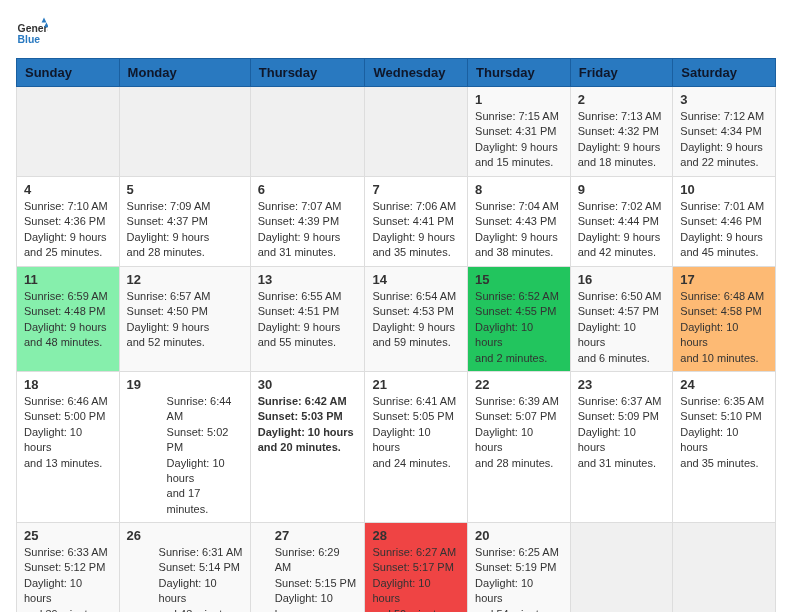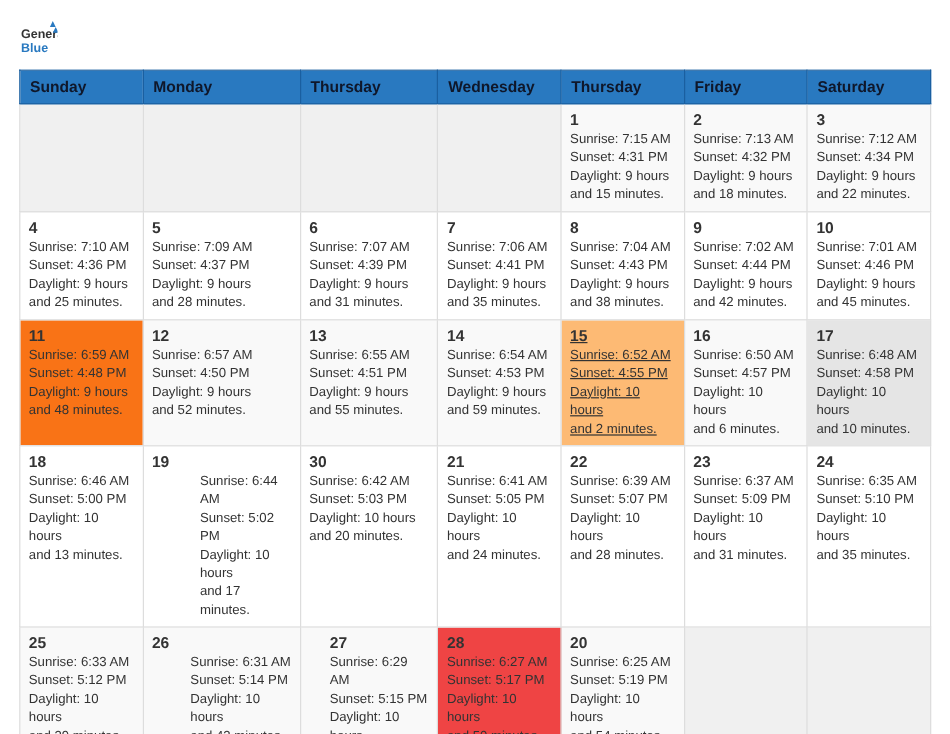--- a/index.html
+++ b/index.html
@@ -200,21 +200,21 @@
         </td>
         <td style="background: rgb(255, 255, 255);">
           <span class="day-number">10</span>
           <div class="day-info" style="white-space: pre-line;">Sunrise: 7:01 AM
 Sunset: 4:46 PM
 Daylight: 9 hours
 and 45 minutes.</div>
         </td>
       </tr>
       <tr class="week-row">
-        <td style="background: #f97316;">
+        <td style="background: #86efac;">
           <span class="day-number">11</span>
           <div class="day-info" style="white-space: pre-line;">Sunrise: 6:59 AM
 Sunset: 4:48 PM
 Daylight: 9 hours
 and 48 minutes.</div>
         </td>
         <td style="background: rgb(249, 249, 249); margin-top: 40px;">
           <span class="day-number">12</span>
           <div class="day-info" style="white-space: pre-line;">Sunrise: 6:57 AM
 Sunset: 4:50 PM
@@ -228,35 +228,35 @@
 Daylight: 9 hours
 and 55 minutes.</div>
         </td>
         <td style="background: rgb(249, 249, 249);">
           <span class="day-number">14</span>
           <div class="day-info" style="white-space: pre-line;">Sunrise: 6:54 AM
 Sunset: 4:53 PM
 Daylight: 9 hours
 and 59 minutes.</div>
         </td>
-        <td style="background: #fdba74; text-decoration: underline;">
+        <td style="background: #22c55e;">
           <span class="day-number">15</span>
           <div class="day-info" style="white-space: pre-line;">Sunrise: 6:52 AM
 Sunset: 4:55 PM
 Daylight: 10 hours
 and 2 minutes.</div>
         </td>
         <td style="background: rgb(249, 249, 249); margin-left: 10px;">
           <span class="day-number">16</span>
           <div class="day-info" style="white-space: pre-line;">Sunrise: 6:50 AM
 Sunset: 4:57 PM
 Daylight: 10 hours
 and 6 minutes.</div>
         </td>
-        <td style="background: #e5e5e5;">
+        <td style="background: #fdba74;">
           <span class="day-number">17</span>
           <div class="day-info" style="white-space: pre-line;">Sunrise: 6:48 AM
 Sunset: 4:58 PM
 Daylight: 10 hours
 and 10 minutes.</div>
         </td>
       </tr>
       <tr class="week-row">
         <td style="background: rgb(255, 255, 255);">
           <span class="day-number">18</span>
@@ -267,21 +267,21 @@
         </td>
         <td style="background: rgb(255, 255, 255);">
           <span class="day-number">19</span>
           <div class="day-info" style="white-space: pre-line; margin-left: 40px;">Sunrise: 6:44 AM
 Sunset: 5:02 PM
 Daylight: 10 hours
 and 17 minutes.</div>
         </td>
         <td style="background: rgb(255, 255, 255);">
           <span class="day-number">30</span>
-          <div class="day-info" style="white-space: pre-line;">Sunrise: 6:42 AM
+          <div class="day-info" style="white-space: pre-line; font-weight: bold;">Sunrise: 6:42 AM
 Sunset: 5:03 PM
 Daylight: 10 hours
 and 20 minutes.</div>
         </td>
         <td style="background: rgb(255, 255, 255);">
           <span class="day-number">21</span>
           <div class="day-info" style="white-space: pre-line;">Sunrise: 6:41 AM
 Sunset: 5:05 PM
 Daylight: 10 hours
 and 24 minutes.</div>

